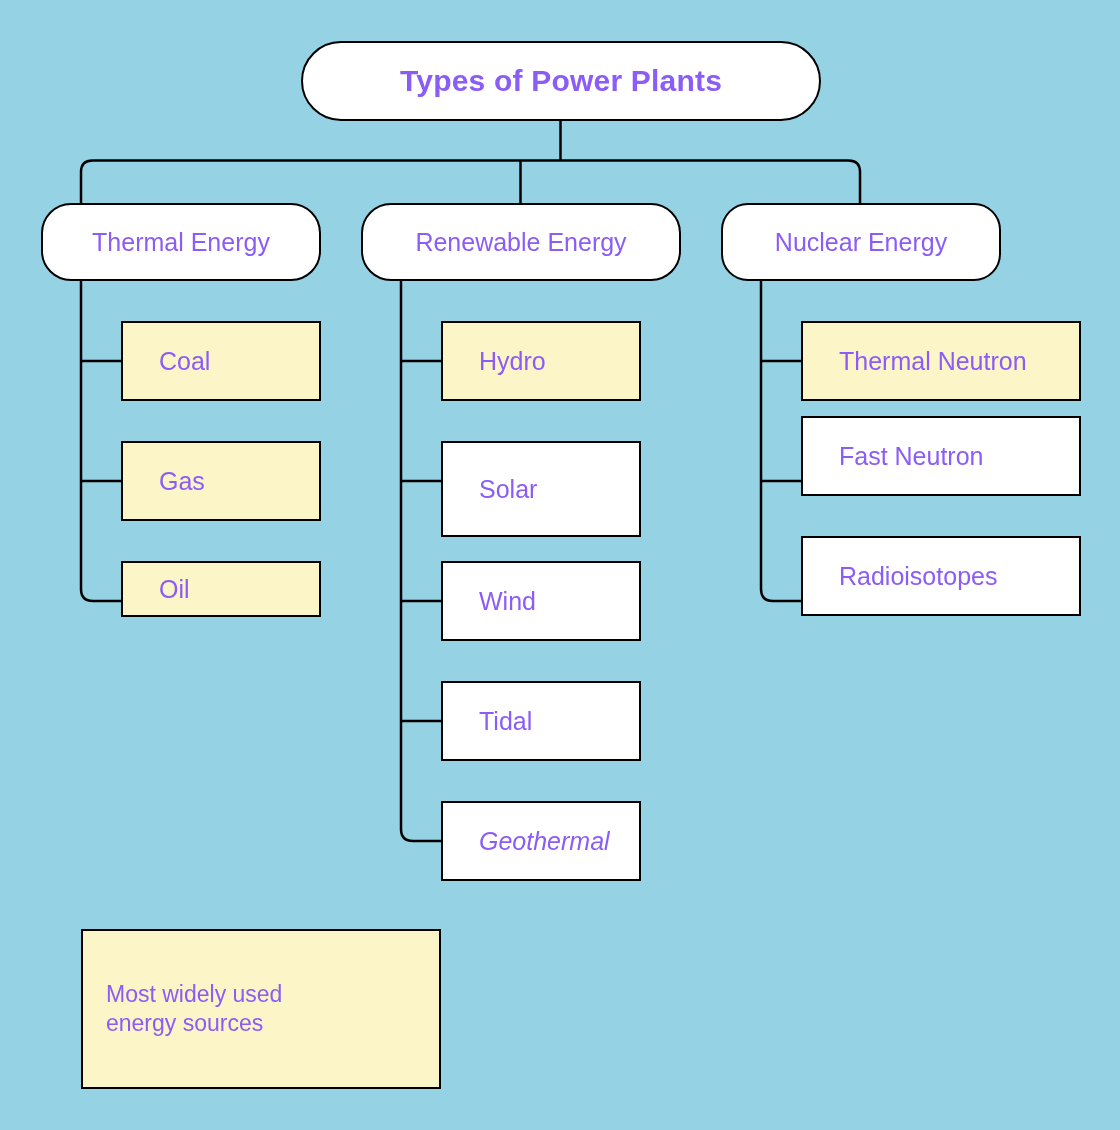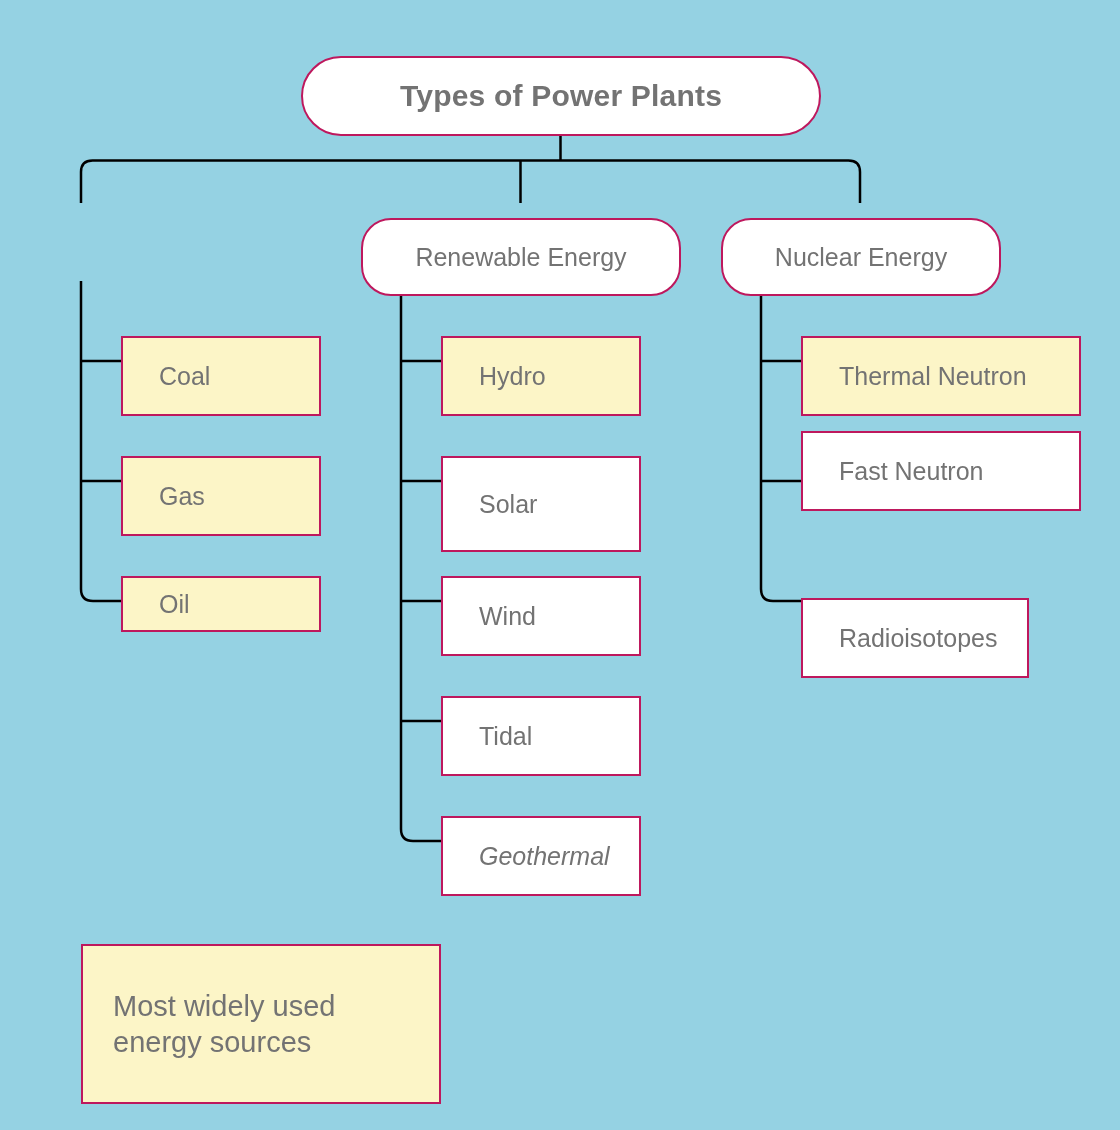--- a/index.html
+++ b/index.html
@@ -23,26 +23,25 @@
     position: absolute;
     left: 0;
     top: 0;
     width: 1120px;
     height: 1130px;
     pointer-events: none;
   }
   .node {
     position: absolute;
     box-sizing: border-box;
-    border: 2px solid #be185d;
+    border: 2px solid #000000;
     background: #ffffff;
     display: flex;
     align-items: center;
-    color: #737373;
-    margin-top: 15px;
+    color: #8b5cf6;
   }
   .node.root {
     border-radius: 40px;
     justify-content: center;
     font-size: 30px;
     font-weight: bold;
     letter-spacing: 0.2px;
   }
   .node.branch {
     border-radius: 30px;
@@ -56,23 +55,23 @@
     padding-left: 36px;
     font-size: 25px;
     font-weight: normal;
   }
   .node.leaf.highlight {
     background: #fcf5c7;
   }
   .node.legend {
     border-radius: 0;
     background: #fcf5c7;
-    padding-left: 30px;
+    padding-left: 23px;
     padding-right: 10px;
-    font-size: 29px;
+    font-size: 23px;
     line-height: 1.25;
     align-items: center;
   }
   .legend-text {
     display: block;
     white-space: pre-line;
   }
 </style>
 </head>
 <body>
@@ -99,26 +98,29 @@
 
     <path d="M 761 281 L 761 589 Q 761 601 773 601 L 801 601"></path>
     <path d="M 761 361 L 801 361"></path>
     <path d="M 761 481 L 801 481"></path>
   </svg>
 
   <div class="node root" style="left:301px; top:41px; width:520px; height:80px;">
     <span>Types of Power Plants</span>
   </div>
 
+  <div class="node branch" style="left:41px; top:203px; width:280px; height:78px;">
+    <span>Thermal Energy</span>
+  </div>
 
   <div class="node branch" style="left:361px; top:203px; width:320px; height:78px;">
     <span>Renewable Energy</span>
   </div>
 
-  <div class="node branch" style="left:721px; top:203px; width:280px; height:78px;">
+  <div class="node branch" style="left:721px; top:203px; width:280px; height:78px;border-radius:27px;">
     <span>Nuclear Energy</span>
   </div>
 
   <div class="node leaf highlight" style="left:121px; top:321px; width:200px; height:80px;">
     <span>Coal</span>
   </div>
   <div class="node leaf highlight" style="left:121px; top:441px; width:200px; height:80px;">
     <span>Gas</span>
   </div>
   <div class="node leaf highlight" style="left:121px; top:561px; width:200px; height:56px;">
@@ -140,21 +142,21 @@
   <div class="node leaf" style="left:441px; top:801px; width:200px; height:80px;font-style:italic;">
     <span>Geothermal</span>
   </div>
 
   <div class="node leaf highlight" style="left:801px; top:321px; width:280px; height:80px;">
     <span>Thermal Neutron</span>
   </div>
   <div class="node leaf" style="left:801px; top:416px; width:280px; height:80px;">
     <span>Fast Neutron</span>
   </div>
-  <div class="node leaf" style="left:801px; top:583px; width:228px; height:80px;">
+  <div class="node leaf" style="left:801px; top:536px; width:280px; height:80px;">
     <span>Radioisotopes</span>
   </div>
 
   <div class="node legend" style="left:81px; top:929px; width:360px; height:160px;">
     <span class="legend-text">Most widely used
 energy sources</span>
   </div>
 
 </div>
 

